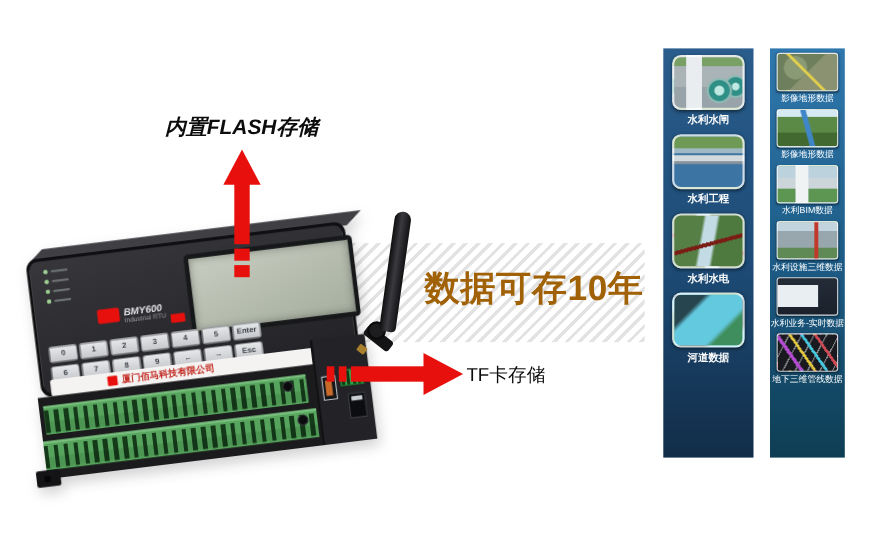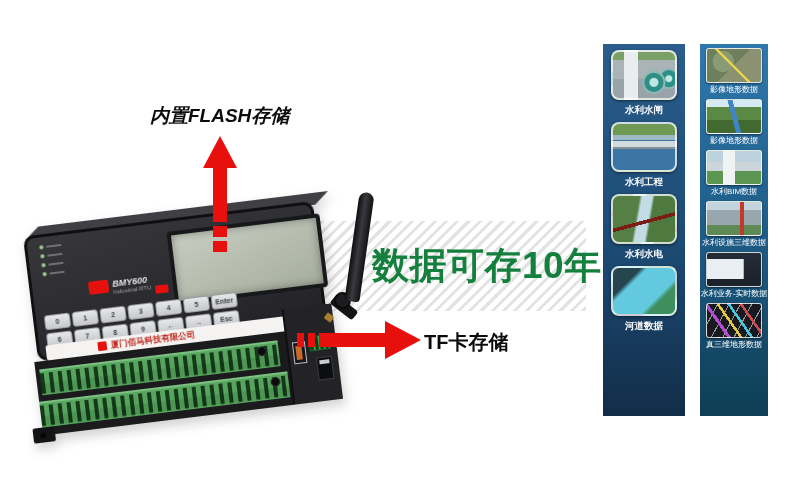--- a/index.html
+++ b/index.html
@@ -3,26 +3,26 @@
 <meta charset="utf-8">
 <style>
   :root{ --red:#e8100d; }
   html,body{margin:0;padding:0;background:#fff;}
   body{font-family:"Liberation Sans","DejaVu Sans",sans-serif;}
   .stage{position:relative;width:800px;height:485px;background:#ffffff;overflow:hidden;}
 
   
   .stripe-band{position:absolute;left:252px;top:221px;width:334px;height:90px;z-index:1;
     background:repeating-linear-gradient(135deg,#e3e3e3 0 3px,#ffffff 3px 8px);}
-  .banner-text{position:absolute;left:372px;top:241px;z-index:5;font-size:37px;font-weight:800;
-    color:#15803d;letter-spacing:.5px;white-space:nowrap;}
+  .banner-text{position:absolute;left:386px;top:241px;z-index:5;font-size:32px;font-weight:800;
+    color:#a16207;letter-spacing:.5px;white-space:nowrap;}
 
   
   .flash-label{position:absolute;left:150px;top:103px;font-size:19px;font-weight:700;color:#0c0c0c;z-index:6;white-space:nowrap;font-style:italic;}
-  .tf-label{position:absolute;left:424px;top:329px;font-size:20px;font-weight:700;color:#0c0c0c;z-index:6;white-space:nowrap;}
+  .tf-label{position:absolute;left:424px;top:329px;font-size:17px;font-weight:400;color:#0c0c0c;z-index:6;white-space:nowrap;}
 
   
   .arrow-up{position:absolute;left:203px;top:136px;width:34px;height:120px;z-index:6;}
   .arrow-up .head{position:absolute;left:0;top:0;width:0;height:0;
     border-left:17px solid transparent;border-right:17px solid transparent;border-bottom:32px solid var(--red);}
   .arrow-up .shaft{position:absolute;left:10px;top:30px;width:14px;height:56px;background:var(--red);}
   .arrow-up .d1{position:absolute;left:10px;top:90px;width:14px;height:11px;background:var(--red);}
   .arrow-up .d2{position:absolute;left:10px;top:105px;width:14px;height:11px;background:var(--red);}
 
   .arrow-right{position:absolute;left:297px;top:321px;width:124px;height:38px;z-index:6;}
@@ -290,18 +290,18 @@
         <div class="col-item">
           <div class="thumb s-facility"></div>
           <div class="thumb-label">水利设施三维数据</div>
         </div>
         <div class="col-item">
           <div class="thumb s-realtime"></div>
           <div class="thumb-label">水利业务-实时数据</div>
         </div>
         <div class="col-item">
           <div class="thumb s-pipes"></div>
-          <div class="thumb-label">真三维地形数据</div>
+          <div class="thumb-label">地下三维管线数据</div>
         </div>
       </div>
   </aside>
 
 </div>
 
 </body></html>

